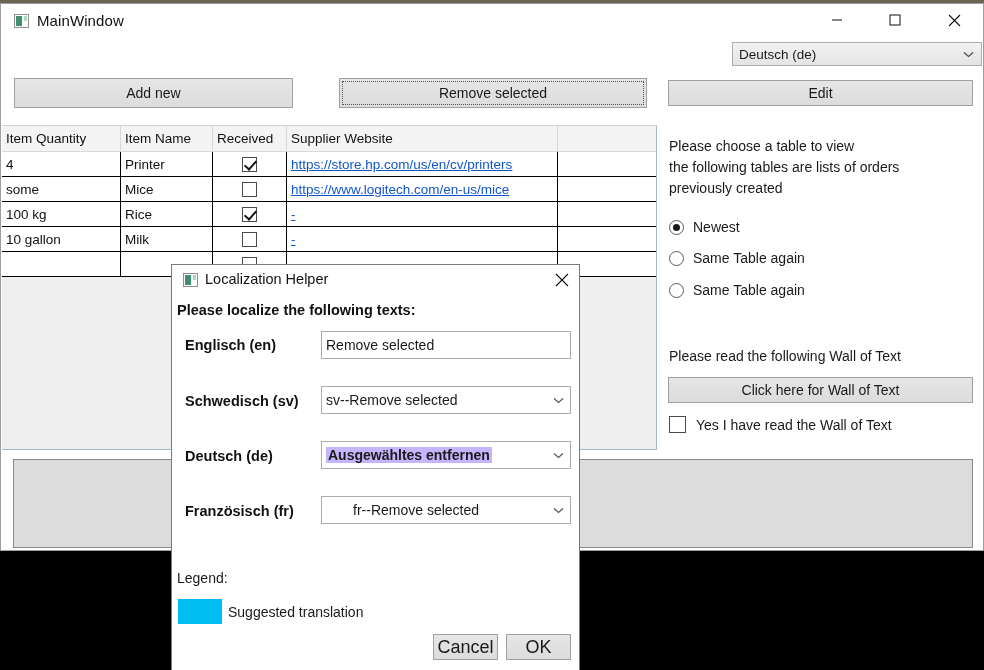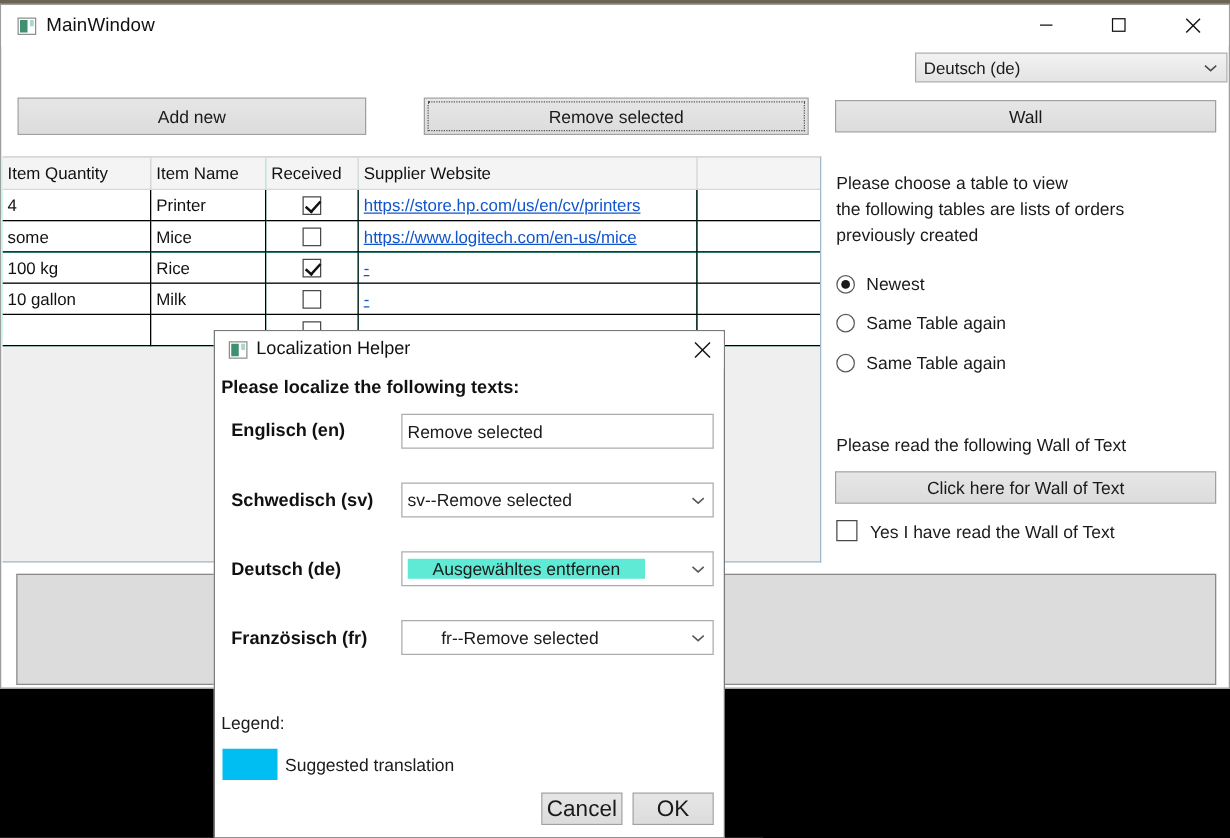--- a/index.html
+++ b/index.html
@@ -401,22 +401,23 @@
   }
   .field-ctl .ctl-val { flex: 1; overflow: hidden; white-space: nowrap; }
   .field-ctl .ctl-arrow {
     width: 24px;
     display: flex;
     align-items: center;
     justify-content: center;
     color: #555;
   }
   .hl-suggest {
-    background: #5eead4;
-    padding: 1px 20px;
+    background: #c4b5fd;
+    padding: 1px 2px;
+    font-weight: bold;
   }
   .row-en   { top: 66px; }
   .row-en-l { top: 72px; }
   .row-sv   { top: 121px; }
   .row-sv-l { top: 128px; }
   .row-de   { top: 176px; }
   .row-de-l { top: 183px; }
   .row-fr   { top: 231px; padding-left: 31px; }
   .row-fr-l { top: 238px; }
 
@@ -497,21 +498,21 @@
       </span>
     </div>
 
     <button class="btn btn-add">Add new</button>
 
     <button class="btn btn-remove">
       <span>Remove selected</span>
       <span class="focus-ring"></span>
     </button>
 
-    <button class="btn btn-edit">Wall</button>
+    <button class="btn btn-edit">Edit</button>
 
     <div class="table-wrap">
       <table class="grid">
         <thead>
           <tr>
             <th class="col-q">Item Quantity</th>
             <th class="col-n">Item Name</th>
             <th class="col-r">Received</th>
             <th class="col-w">Supplier Website</th>
             <th class="col-x"></th>

